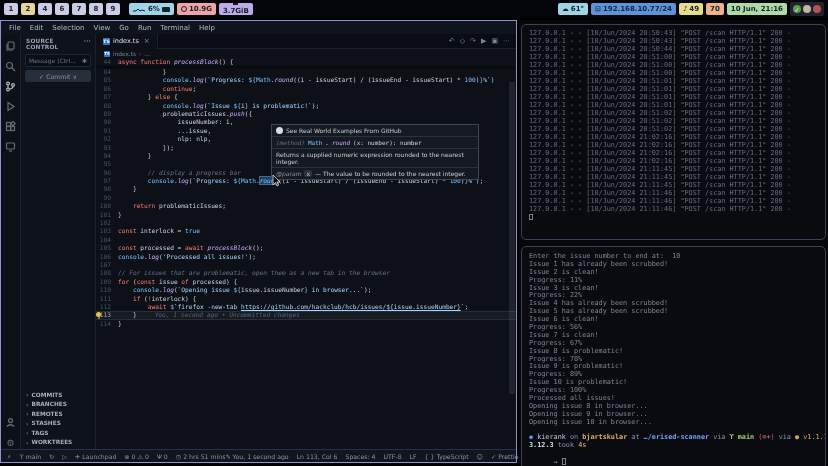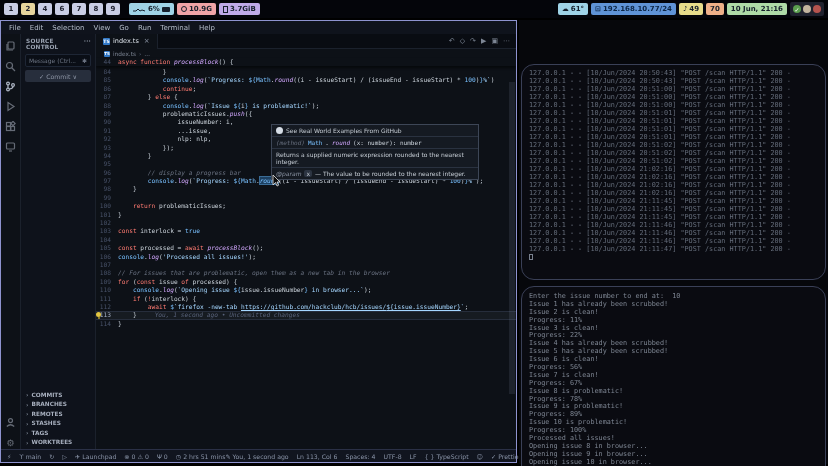--- a/index.html
+++ b/index.html
@@ -8,21 +8,21 @@
 
   
   .topbar { position:absolute; left:0; top:0; width:828px; height:18px; background:#04050a;
             display:flex; align-items:center; padding:0 4px; gap:3px; }
   .ws { width:14px; height:12px; border-radius:2px; background:#c9cde4; color:#1b1d2b;
         font-size:7px; font-weight:bold; display:flex; align-items:center; justify-content:center; }
   .ws.act { background:#e6d49c; }
   .badge { height:12px; border-radius:2px; display:flex; align-items:center; gap:2px;
            padding:0 4px; font-size:7px; font-weight:bold; color:#16202c; white-space:nowrap; }
   .b-cpu{ background:#9fd3e6; margin-left:6px; } .b-mem{ background:#efa3a6; }
-  .b-disk{ background:#bfaae8; } .b-weather{ background:#9fd3e6; margin-left:auto; }
+  .b-disk{ background:#bfaae8;flex-direction:column; } .b-weather{ background:#9fd3e6; margin-left:auto; }
   .b-net{ background:#5f93d6; color:#0c2646;} .b-vol{ background:#e7dc8b; }
   .b-bright{ background:#eeb088; } .b-date{ background:#aedaa6;text-align:right; }
   .tray { height:14px; background:#20222e; border-radius:2px; display:flex; align-items:center;
           gap:2px; padding:0 3px; }
   .tray .dot { width:8px; height:8px; border-radius:50%; font-size:6px; color:#fff;
                display:flex; align-items:center; justify-content:center; }
   .chip { width:8px; height:5px; background:#16202c; border-radius:1px; position:relative; }
 
   
   .vscode { position:absolute; left:0; top:20px; width:517px; height:443px;
@@ -87,22 +87,22 @@
   .cursor-arrow { position:absolute; left:176px; top:141px; z-index:6; }
 
   .statusbar { position:absolute; left:0; bottom:0; right:0; height:13px; background:#11151f;
                border-top:1px solid #2a3046; display:flex; align-items:center; justify-content:space-between;
                font-size:6.2px; color:#8a94a8; padding:0 6px; }
   .sb-grp { display:flex; gap:8px; white-space:nowrap; }
   .sb-item { display:flex; align-items:center; gap:2px; }
 
   
   .term { position:absolute; left:519px; top:20px; width:309px; height:444px; background:#06070b; }
-  .pane { position:absolute; left:2px; right:2px; border:1px solid #3a4057; border-radius:13px;
-          background:#0a0b11; font-family:"DejaVu Sans Mono", monospace; overflow:hidden;margin-top:40px; }
+  .pane { position:absolute; left:2px; right:2px; border:1px solid #3a4057; border-radius:5px;
+          background:#0a0b11; font-family:"DejaVu Sans Mono", monospace; overflow:hidden; }
   .pane1 { top:4px; height:216px; padding:4px 0 0 7px; }
   .pane2 { top:226px; height:276px; padding:6px 0 0 7px; }
   .tline { height:8px; line-height:8px; font-size:6.8px; color:#656d7b; white-space:pre; }
   .p2 .tline { height:7.9px; line-height:7.9px; color:#7e8693; }
   .tcursor { display:inline-block; width:4px; height:6.5px; border:1px solid #79818f; vertical-align:-1px; }
   .pr-os{color:#7aa2f7} .pr-t{color:#c3cbd8} .pr-d{color:#8a93a5}
   .pr-host{color:#e0af68;font-weight:bold} .pr-path{color:#7aa2f7;font-weight:bold}
   .pr-git{color:#9ece6a;font-weight:bold} .pr-gs{color:#d6676e}
   .pr-bun{color:#d8a657} .pr-py2{color:#d8dee9;font-weight:bold}
   .pr-dur{color:#e5c07b;font-weight:normal} .pr-arrow{color:#8a93a5}
@@ -417,41 +417,41 @@
         </span>
       </div>
   </div>
 </div>
 
 <div class="term">
   <div class="pane pane1">
     <div id="tlog">
         <div class="tline">127.0.0.1 - - [10/Jun/2024 20:50:43] "POST /scan HTTP/1.1" 200 -</div>
         <div class="tline">127.0.0.1 - - [10/Jun/2024 20:50:43] "POST /scan HTTP/1.1" 200 -</div>
+        <div class="tline">127.0.0.1 - - [10/Jun/2024 20:50:44] "POST /scan HTTP/1.1" 200 -</div>
         <div class="tline">127.0.0.1 - - [10/Jun/2024 20:51:00] "POST /scan HTTP/1.1" 200 -</div>
         <div class="tline">127.0.0.1 - - [10/Jun/2024 20:51:00] "POST /scan HTTP/1.1" 200 -</div>
         <div class="tline">127.0.0.1 - - [10/Jun/2024 20:51:00] "POST /scan HTTP/1.1" 200 -</div>
         <div class="tline">127.0.0.1 - - [10/Jun/2024 20:51:01] "POST /scan HTTP/1.1" 200 -</div>
         <div class="tline">127.0.0.1 - - [10/Jun/2024 20:51:01] "POST /scan HTTP/1.1" 200 -</div>
         <div class="tline">127.0.0.1 - - [10/Jun/2024 20:51:01] "POST /scan HTTP/1.1" 200 -</div>
         <div class="tline">127.0.0.1 - - [10/Jun/2024 20:51:01] "POST /scan HTTP/1.1" 200 -</div>
         <div class="tline">127.0.0.1 - - [10/Jun/2024 20:51:02] "POST /scan HTTP/1.1" 200 -</div>
         <div class="tline">127.0.0.1 - - [10/Jun/2024 20:51:02] "POST /scan HTTP/1.1" 200 -</div>
         <div class="tline">127.0.0.1 - - [10/Jun/2024 20:51:02] "POST /scan HTTP/1.1" 200 -</div>
         <div class="tline">127.0.0.1 - - [10/Jun/2024 21:02:16] "POST /scan HTTP/1.1" 200 -</div>
         <div class="tline">127.0.0.1 - - [10/Jun/2024 21:02:16] "POST /scan HTTP/1.1" 200 -</div>
         <div class="tline">127.0.0.1 - - [10/Jun/2024 21:02:16] "POST /scan HTTP/1.1" 200 -</div>
         <div class="tline">127.0.0.1 - - [10/Jun/2024 21:02:16] "POST /scan HTTP/1.1" 200 -</div>
         <div class="tline">127.0.0.1 - - [10/Jun/2024 21:11:45] "POST /scan HTTP/1.1" 200 -</div>
         <div class="tline">127.0.0.1 - - [10/Jun/2024 21:11:45] "POST /scan HTTP/1.1" 200 -</div>
         <div class="tline">127.0.0.1 - - [10/Jun/2024 21:11:45] "POST /scan HTTP/1.1" 200 -</div>
         <div class="tline">127.0.0.1 - - [10/Jun/2024 21:11:46] "POST /scan HTTP/1.1" 200 -</div>
         <div class="tline">127.0.0.1 - - [10/Jun/2024 21:11:46] "POST /scan HTTP/1.1" 200 -</div>
         <div class="tline">127.0.0.1 - - [10/Jun/2024 21:11:46] "POST /scan HTTP/1.1" 200 -</div>
-        <div class="tline">127.0.0.1 - - [10/Jun/2024 21:11:47] "POST /scan HTTP/1.1" 200 -</div>
       </div>
     <div class="tline"><span class="tcursor"></span></div>
   </div>
   <div class="pane pane2 p2">
     <div id="tout">
         <div class="tline">Enter the issue number to end at:  10</div>
         <div class="tline">Issue 1 has already been scrubbed!</div>
         <div class="tline">Issue 2 is clean!</div>
         <div class="tline">Progress: 11%</div>
         <div class="tline">Issue 3 is clean!</div>

